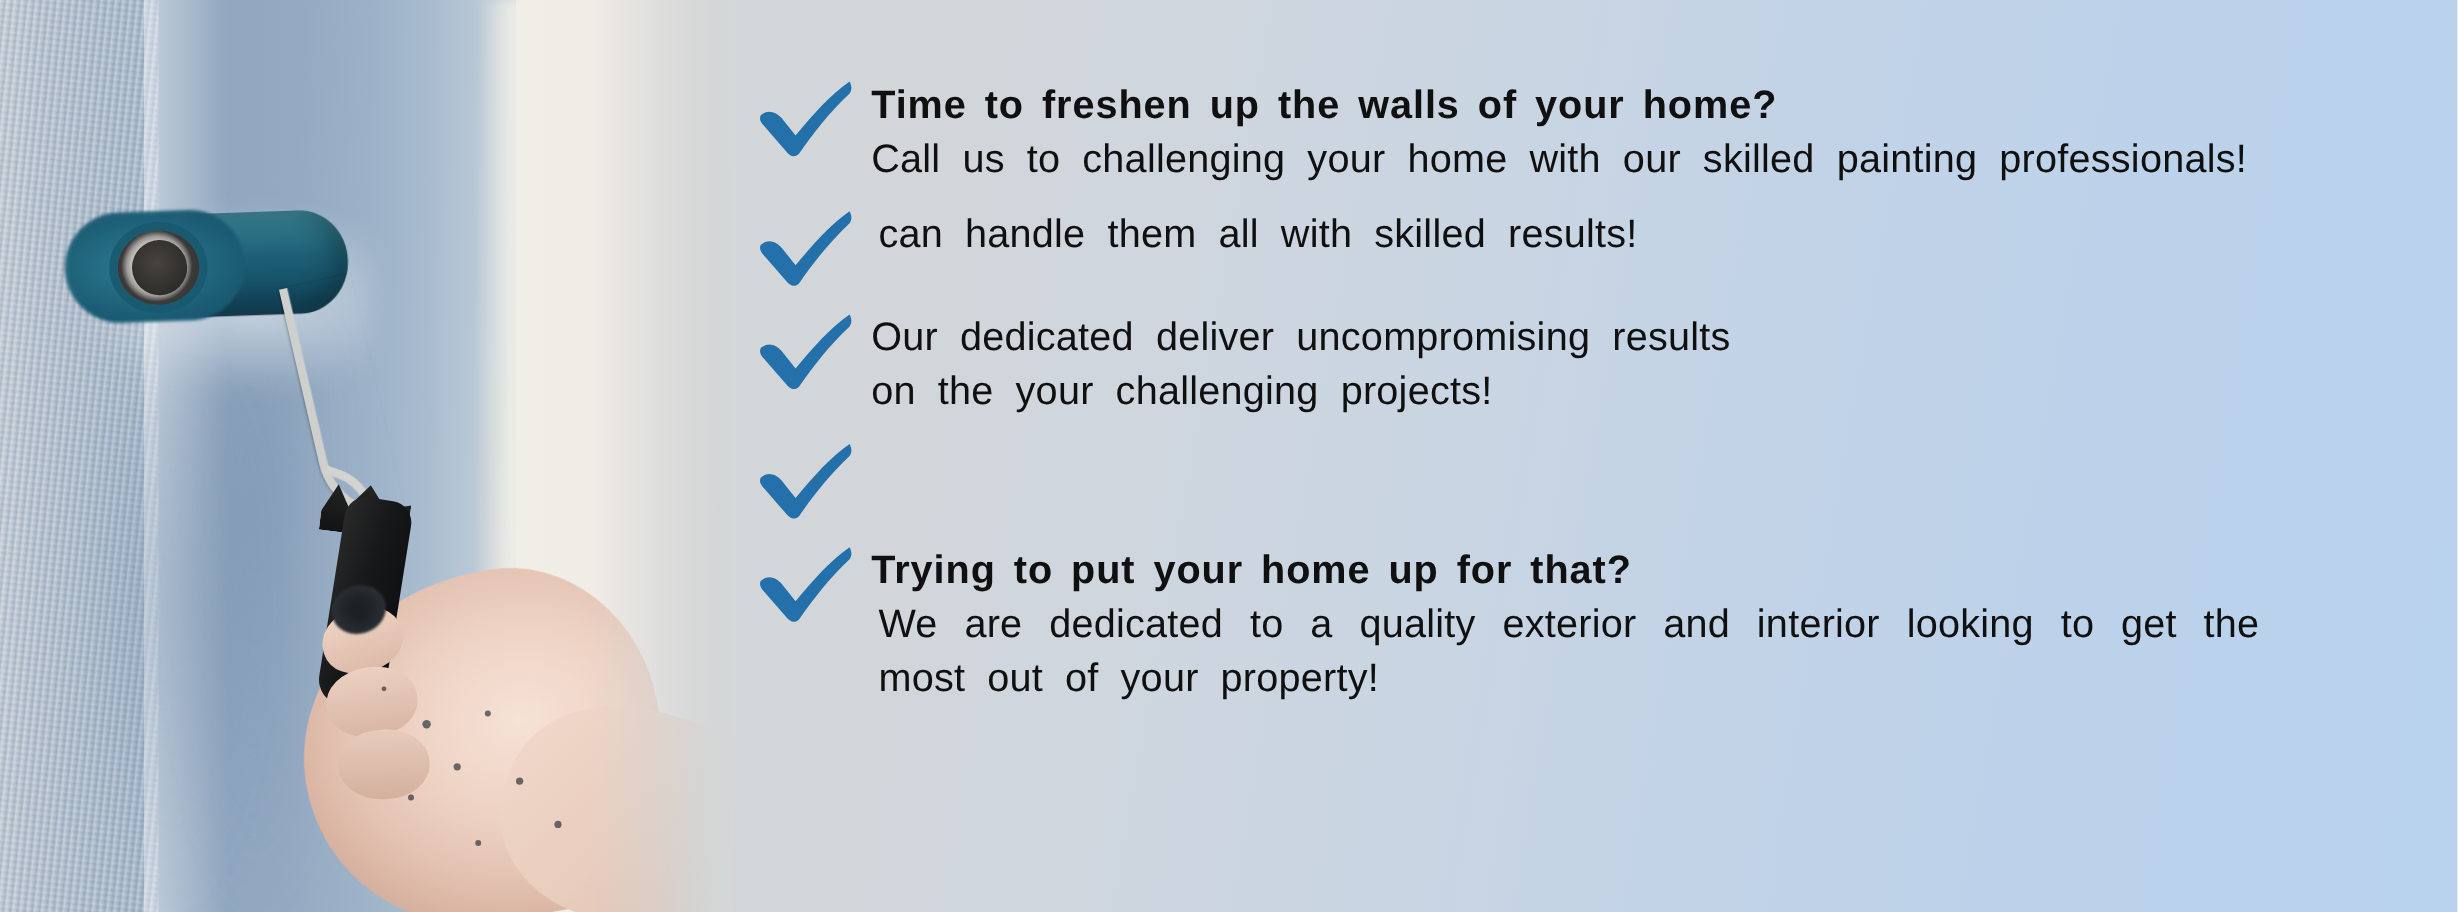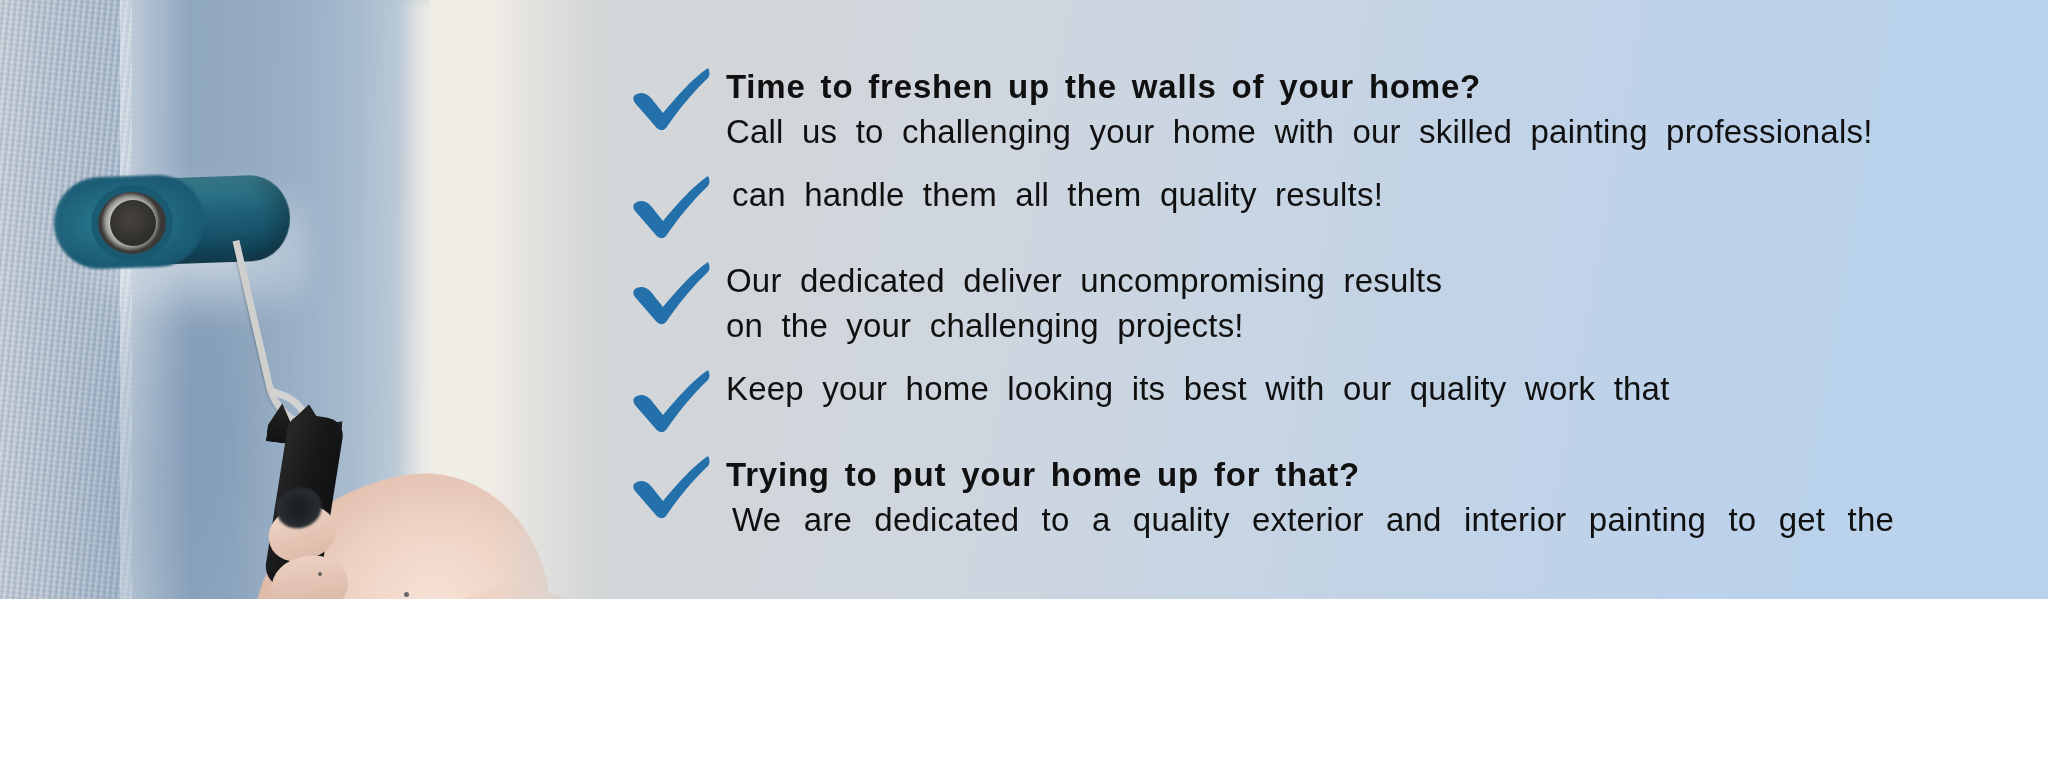--- a/index.html
+++ b/index.html
@@ -8,21 +8,21 @@
     padding: 0;
     background: #ffffff;
   }
   body {
     font-family: "Liberation Sans", sans-serif;
   }
 
   #banner {
     position: relative;
     width: 2048px;
-    height: 599px;
+    height: 760px;
     overflow: hidden;
     background: linear-gradient(100deg,
         #c9ccce 0%,
         #cfd2d4 14%,
         #d4d7d8 26%,
         #d2d6da 36%,
         #cfd6de 46%,
         #c9d5e2 58%,
         #c2d3e6 70%,
         #bdd2ea 82%,
@@ -363,21 +363,21 @@
       </div>
     </div>
 
     <div class="bullet">
       <div class="check-wrap">
         <svg width="86" height="66" viewBox="0 0 86 66" aria-hidden="true">
           <path d="M4 30 C10 25, 16 27, 21 32 L33 47 C48 29, 62 13, 78 2 C80 6, 80 9, 78 12 C61 28, 47 46, 36 62 C32 66, 28 64, 25 60 L5 37 C3 34, 3 32, 4 30 Z" fill="#2470ab"></path>
         </svg>
       </div>
       <div class="lines">
-        <div class="line justify indent">can handle them all them quality results!</div>
+        <div class="line justify indent">can handle them all with skilled results!</div>
       </div>
     </div>
 
     <div class="bullet">
       <div class="check-wrap">
         <svg width="86" height="66" viewBox="0 0 86 66" aria-hidden="true">
           <path d="M4 30 C10 25, 16 27, 21 32 L33 47 C48 29, 62 13, 78 2 C80 6, 80 9, 78 12 C61 28, 47 46, 36 62 C32 66, 28 64, 25 60 L5 37 C3 34, 3 32, 4 30 Z" fill="#2470ab"></path>
         </svg>
       </div>
       <div class="lines">
@@ -386,30 +386,30 @@
       </div>
     </div>
 
     <div class="bullet">
       <div class="check-wrap">
         <svg width="86" height="66" viewBox="0 0 86 66" aria-hidden="true">
           <path d="M4 30 C10 25, 16 27, 21 32 L33 47 C48 29, 62 13, 78 2 C80 6, 80 9, 78 12 C61 28, 47 46, 36 62 C32 66, 28 64, 25 60 L5 37 C3 34, 3 32, 4 30 Z" fill="#2470ab"></path>
         </svg>
       </div>
       <div class="lines">
-        <div class="line justify">Keep your home looking its best with our quality work that</div>
       </div>
     </div>
 
     <div class="bullet">
       <div class="check-wrap">
         <svg width="86" height="66" viewBox="0 0 86 66" aria-hidden="true">
           <path d="M4 30 C10 25, 16 27, 21 32 L33 47 C48 29, 62 13, 78 2 C80 6, 80 9, 78 12 C61 28, 47 46, 36 62 C32 66, 28 64, 25 60 L5 37 C3 34, 3 32, 4 30 Z" fill="#2470ab"></path>
         </svg>
       </div>
       <div class="lines">
         <div class="line bold">Trying to put your home up for that?</div>
-        <div class="line justify-wide indent">We are dedicated to a quality exterior and interior painting to get the</div>
+        <div class="line justify-wide indent">We are dedicated to a quality exterior and interior looking to get the</div>
+        <div class="line justify indent">most out of your property!</div>
       </div>
     </div>
 
   </div>
 </div>
 
 </body></html>

